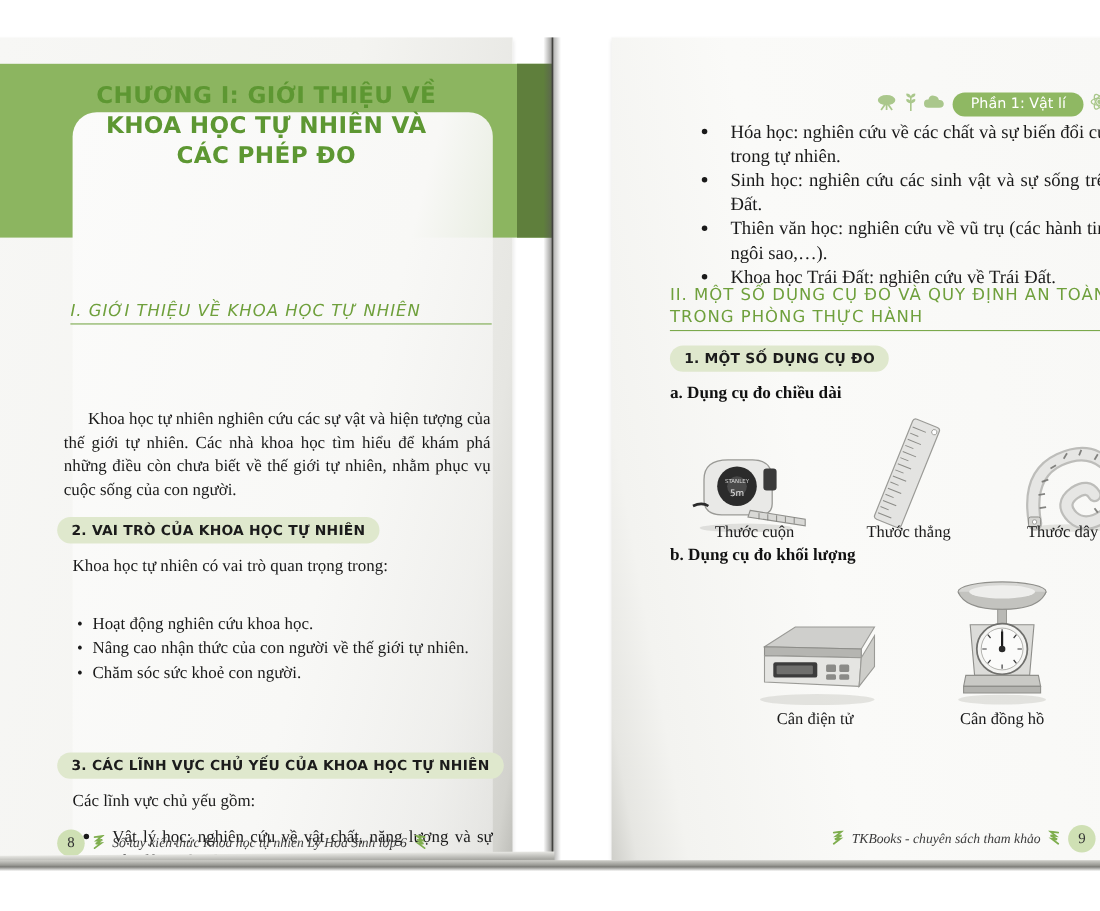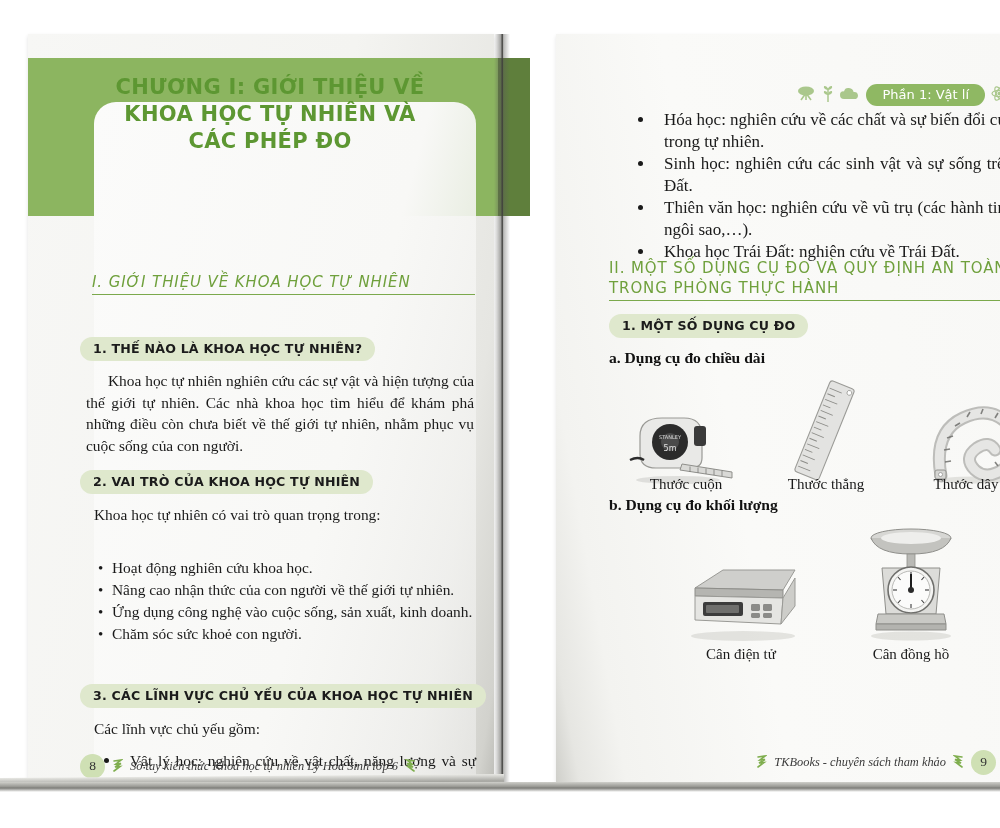--- a/index.html
+++ b/index.html
@@ -12,21 +12,20 @@
   .stage{position:absolute;inset:0;background:#ffffff;}
 
   
   .book{position:absolute;left:0;top:34px;width:1000px;height:760px;}
 
   
   .page-left{
     position:absolute;left:0;top:0;width:466px;height:752px;
     background:linear-gradient(100deg,#f7f7f5 0%,#f4f4f1 55%,#e6e6e2 86%,#d2d2cd 97%,#bdbdb8 100%);
     box-shadow:0 2px 4px rgba(0,0,0,.12);
-    margin-left:28px;
   }
   
   .page-right{
     position:absolute;left:528px;top:0;width:458px;height:748px;
     background:linear-gradient(80deg,#cfcfca 0%,#e6e6e2 4%,#f3f3f0 12%,#fafaf8 40%,#f8f8f6 100%);
     box-shadow:0 2px 4px rgba(0,0,0,.10);
     margin-left:28px;
   }
   
   .gutter{
@@ -165,34 +164,30 @@
       <div class="left-card"></div>
 
       <div class="chapter-title">CHƯƠNG I: GIỚI THIỆU VỀ KHOA HỌC TỰ NHIÊN VÀ CÁC PHÉP ĐO</div>
 
 
       <div class="sec-roman" style="left:64px;top:238px;width:383px;font-style:italic;">
         <span>I. GIỚI THIỆU VỀ KHOA HỌC TỰ NHIÊN</span>
         <span class="rule"></span>
       </div>
 
-      <div style="position:absolute;left:52px;top:303px;">
-        <span class="pill">1. THẾ NÀO LÀ KHOA HỌC TỰ NHIÊN?</span>
-      </div>
       <div class="para indent" style="position:absolute;left:58px;top:336px;width:388px;">Khoa học tự nhiên nghiên cứu các sự vật và hiện tượng của thế giới tự nhiên. Các nhà khoa học tìm hiểu để khám phá những điều còn chưa biết về thế giới tự nhiên, nhằm phục vụ cuộc sống của con người.</div>
 
       <div style="position:absolute;left:52px;top:436px;">
         <span class="pill">2. VAI TRÒ CỦA KHOA HỌC TỰ NHIÊN</span>
       </div>
       <div class="para" style="position:absolute;left:66px;top:470px;width:380px;">Khoa học tự nhiên có vai trò quan trọng trong:</div>
 
       <ul class="dotlist" style="position:absolute;left:70px;top:523px;width:385px;">
         <li>Hoạt động nghiên cứu khoa học.</li>
         <li>Nâng cao nhận thức của con người về thế giới tự nhiên.</li>
-        <li>Ứng dụng công nghệ vào cuộc sống, sản xuất, kinh doanh.</li>
         <li>Chăm sóc sức khoẻ con người.</li>
       </ul>
 
       <div style="position:absolute;left:52px;top:650px;">
         <span class="pill">3. CÁC LĨNH VỰC CHỦ YẾU CỦA KHOA HỌC TỰ NHIÊN</span>
       </div>
       <div class="para" style="position:absolute;left:66px;top:684px;width:380px;">Các lĩnh vực chủ yếu gồm:</div>
 
       <ul class="bigbullets" style="position:absolute;left:50px;top:716px;width:398px;">
         <li>Vật lý học: nghiên cứu về vật chất, năng lượng và sự vận động của chúng trong tự nhiên.</li>

